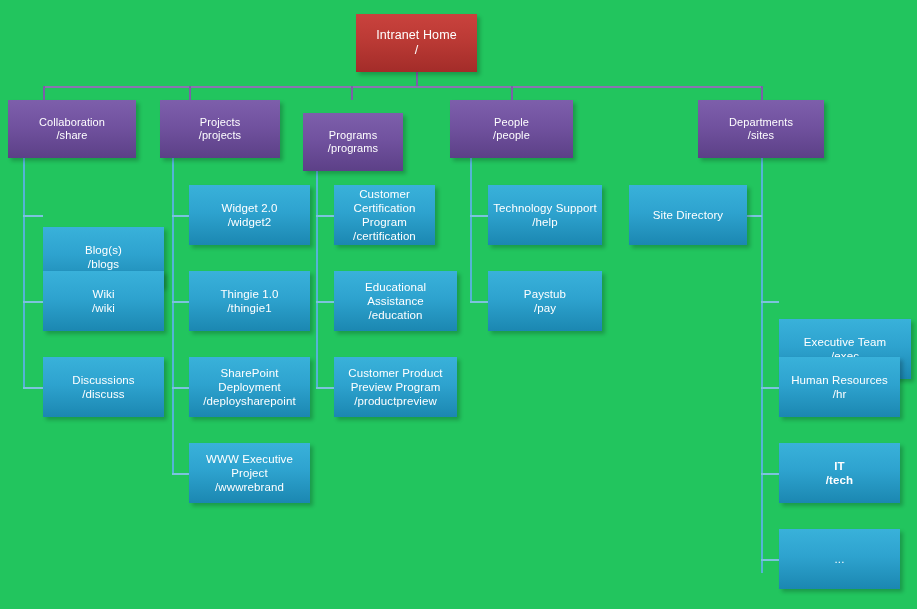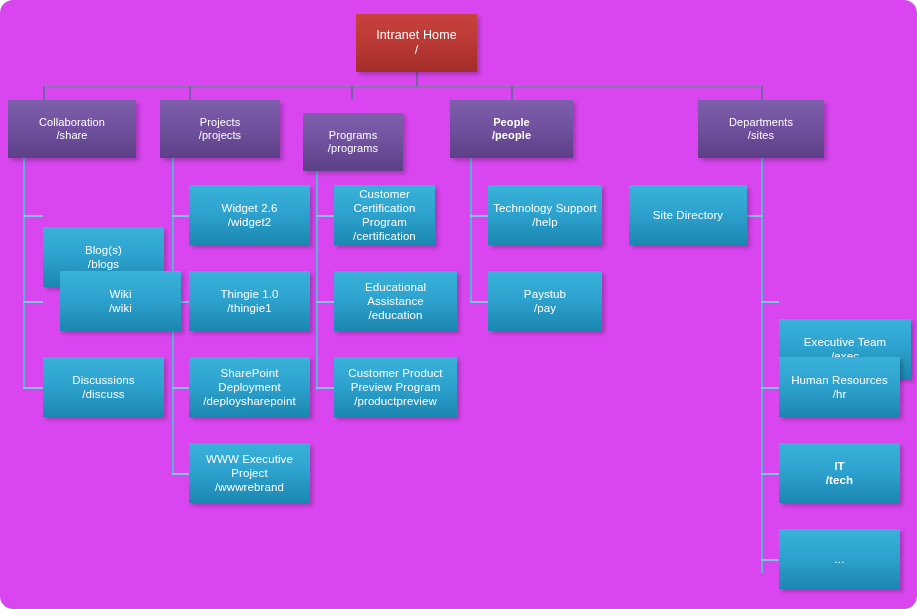--- a/index.html
+++ b/index.html
@@ -7,23 +7,22 @@
     padding: 0;
     background: #ffffff;
   }
   body {
     font-family: "Liberation Sans", sans-serif;
   }
   #canvas {
     position: relative;
     width: 917px;
     height: 609px;
-    background: #d946ef;
+    background: #22c55e;
     overflow: hidden;
-    border-radius: 13px;
   }
   .node {
     position: absolute;
     box-sizing: border-box;
     display: flex;
     align-items: center;
     justify-content: center;
     text-align: center;
     color: #ffffff;
     line-height: 1.22;
@@ -122,44 +121,44 @@
 /share</span>
   </div>
   <div class="node lvl2" style="left:160px; top:100px; width:120px; height:58px;">
     <span class="label">Projects
 /projects</span>
   </div>
   <div class="node lvl2" style="left:303px; top:100px; width:100px; height:58px;margin-top:13px;">
     <span class="label">Programs
 /programs</span>
   </div>
-  <div class="node lvl2" style="left:450px; top:100px; width:123px; height:58px;font-weight:bold;">
+  <div class="node lvl2" style="left:450px; top:100px; width:123px; height:58px;">
     <span class="label">People
 /people</span>
   </div>
   <div class="node lvl2" style="left:698px; top:100px; width:126px; height:58px;">
     <span class="label">Departments
 /sites</span>
   </div>
 
   <div class="node lvl3" style="left:43px; top:185px; width:121px; height:60px;margin-top:42px;">
     <span class="label">Blog(s)
 /blogs</span>
   </div>
-  <div class="node lvl3" style="left:60px; top:271px; width:121px; height:60px;">
+  <div class="node lvl3" style="left:43px; top:271px; width:121px; height:60px;">
     <span class="label">Wiki
 /wiki</span>
   </div>
   <div class="node lvl3" style="left:43px; top:357px; width:121px; height:60px;">
     <span class="label">Discussions
 /discuss</span>
   </div>
 
   <div class="node lvl3" style="left:189px; top:185px; width:121px; height:60px;">
-    <span class="label">Widget 2.6
+    <span class="label">Widget 2.0
 /widget2</span>
   </div>
   <div class="node lvl3" style="left:189px; top:271px; width:121px; height:60px;">
     <span class="label">Thingie 1.0
 /thingie1</span>
   </div>
   <div class="node lvl3" style="left:189px; top:357px; width:121px; height:60px;">
     <span class="label">SharePoint
 Deployment
 /deploysharepoint</span>

